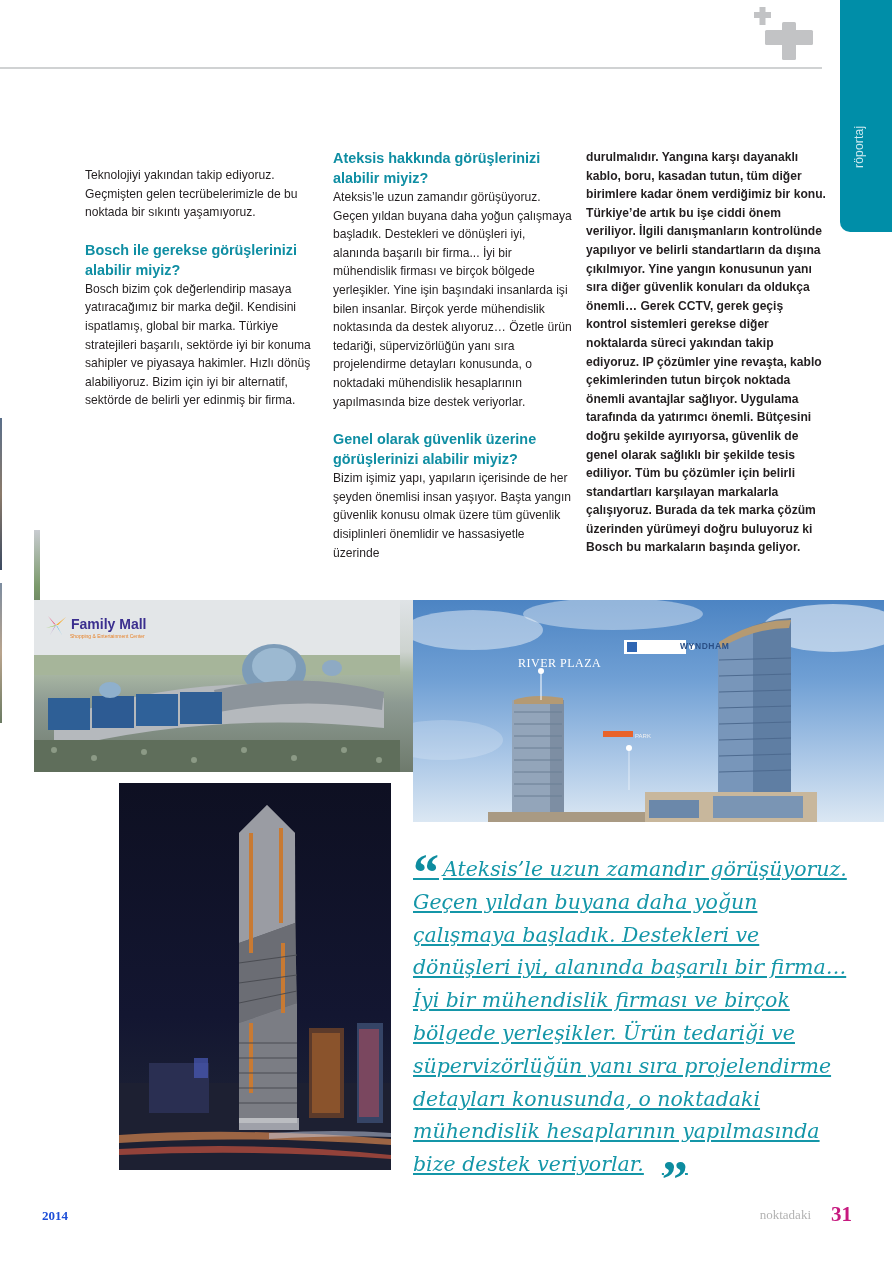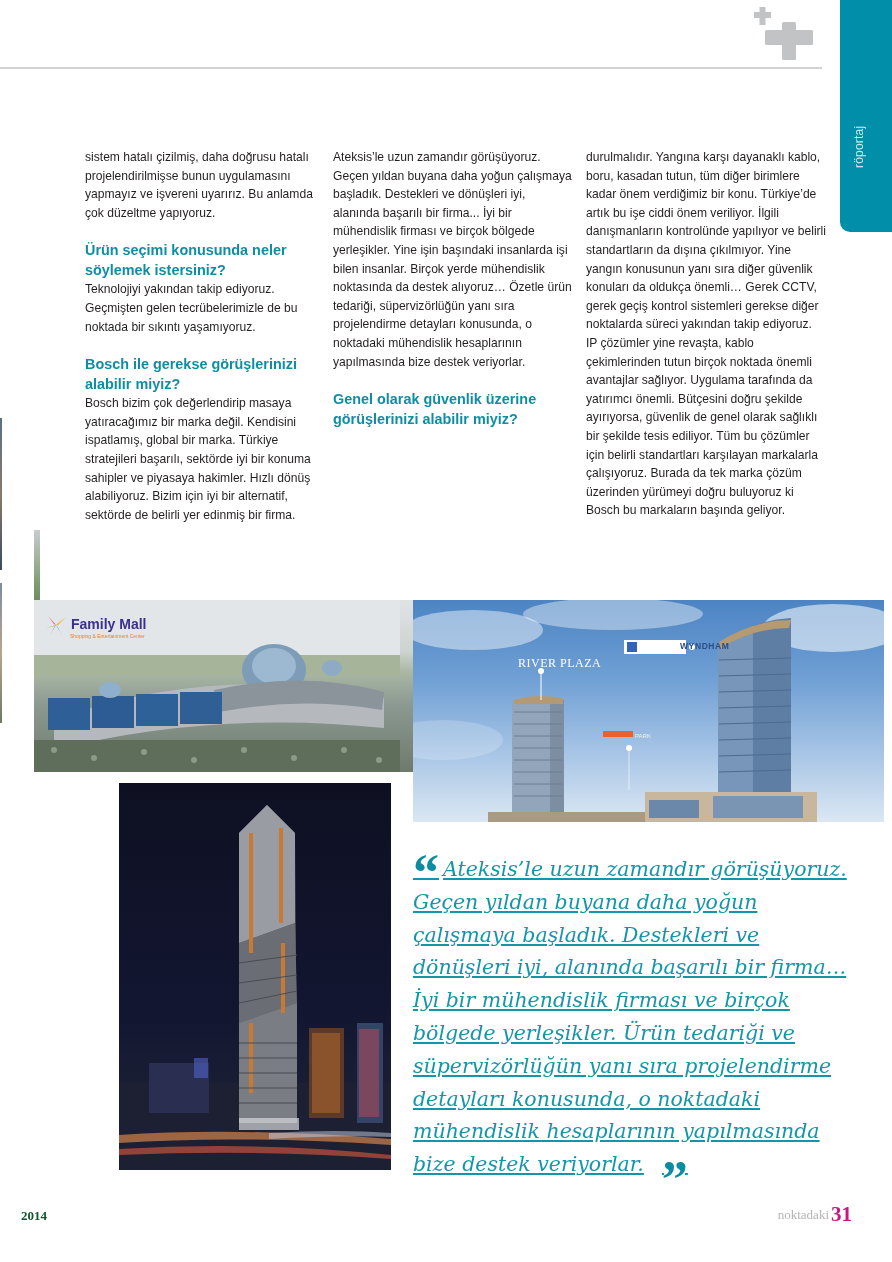--- a/index.html
+++ b/index.html
@@ -14,21 +14,21 @@
   }
   .side-tab-label {
     position: absolute; left: 12px; top: 168px; width: 60px;
     transform: rotate(-90deg); transform-origin: left top;
     color: #cfeaf0; font-size: 12px; letter-spacing: 0.2px; white-space: nowrap;
   }
 
   .col { position: absolute; top: 148px; width: 240px; font-size: 12.1px; line-height: 18.6px; color: #231f20; }
   .col.c1 { left: 85px; }
   .col.c2 { left: 333px; top: 148px; }
-  .col.c3 { left: 586px; top: 148px; }
+  .col.c3 { left: 586px; top: 148px; font-weight: bold; }
   .col p { margin: 0; }
   .col h3 {
     color: #0f8ea3; font-weight: bold; font-size: 14.4px; line-height: 20px; margin: 0;
   }
   .gap { height: 18px; }
 
   .edge-sliver { position: absolute; width: 2px; }
 
   .img-mall {
     position: absolute; left: 34px; top: 600px; width: 402px; height: 172px; overflow: hidden;
@@ -47,57 +47,57 @@
   .pullquote {
     position: absolute; left: 413px; top: 853px; width: 440px;
     font-family: "DejaVu Serif", serif; font-style: italic;
     color: #1496a8; font-size: 20.5px; line-height: 32.8px; text-decoration: underline;
   }
   .qmark { font-family: "Liberation Serif", serif; font-style: normal; font-weight: bold; color: #0d8c9f; font-size: 52px; line-height: 0; vertical-align: -14px; }
   .qmark.open { margin-right: 4px; }
   .qmark.close { margin-left: 18px; vertical-align: -26px; }
 
   .footer-year {
-    position: absolute; left: 21px; top: 1208px;
-    font-family: "Liberation Serif", serif; font-size: 13px; color: #14532d; font-weight: bold;
+    position: absolute; left: 42px; top: 1208px;
+    font-family: "Liberation Serif", serif; font-size: 13px; color: #1d4ed8; font-weight: bold;
   }
   .footer-brand {
     position: absolute; right: 40px; top: 1202px;
     font-family: "Liberation Serif", serif; color: #b3b3b3; font-size: 13px;
   }
-  .footer-brand .pnum { color: #c7197f; font-size: 21px; font-weight: bold; margin-left: 2px; vertical-align: -2px; }
+  .footer-brand .pnum { color: #c7197f; font-size: 21px; font-weight: bold; margin-left: 20px; vertical-align: -2px; }
 </style>
 </head>
 <body>
 
 <div class="header-rule"></div>
 <svg class="plus-deco" viewBox="0 0 64 54">
   <rect x="2" y="6" width="17" height="6" fill="#c2c3c5"></rect>
   <rect x="7.5" y="1" width="6" height="18" fill="#c2c3c5"></rect>
   <rect x="13" y="24" width="48" height="15" rx="1.5" fill="#c2c3c5"></rect>
   <rect x="30" y="16" width="14" height="38" rx="1.5" fill="#c2c3c5"></rect>
 </svg>
 <div class="side-tab">
   <span class="side-tab-label">röportaj</span>
 </div>
 
 <div class="col c1">
-  <p>sistem hatalı çizilmiş, daha doğrusu hatalı projelendirilmişse bunun uygulamasını yapmayız ve işvereni uyarırız. Bu anlamda çok düzeltme yapıyoruz.</p>
   <div class="gap"></div>
-  <h3>Ürün seçimi konusunda neler söylemek istersiniz?</h3>
   <p>Teknolojiyi yakından takip ediyoruz. Geçmişten gelen tecrübelerimizle de bu noktada bir sıkıntı yaşamıyoruz.</p>
   <div class="gap"></div>
   <h3>Bosch ile gerekse görüşlerinizi alabilir miyiz?</h3>
   <p>Bosch bizim çok değerlendirip masaya yatıracağımız bir marka değil. Kendisini ispatlamış, global bir marka. Türkiye stratejileri başarılı, sektörde iyi bir konuma sahipler ve piyasaya hakimler. Hızlı dönüş alabiliyoruz. Bizim için iyi bir alternatif, sektörde de belirli yer edinmiş bir firma.</p>
 </div>
 
 <div class="col c2">
+  <h3>Ateksis hakkında görüşlerinizi alabilir miyiz?</h3>
   <p>Ateksis’le uzun zamandır görüşüyoruz. Geçen yıldan buyana daha yoğun çalışmaya başladık. Destekleri ve dönüşleri iyi, alanında başarılı bir firma... İyi bir mühendislik firması ve birçok bölgede yerleşikler. Yine işin başındaki insanlarda işi bilen insanlar. Birçok yerde mühendislik noktasında da destek alıyoruz… Özetle ürün tedariği, süpervizörlüğün yanı sıra projelendirme detayları konusunda, o noktadaki mühendislik hesaplarının yapılmasında bize destek veriyorlar.</p>
   <div class="gap"></div>
   <h3>Genel olarak güvenlik üzerine görüşlerinizi alabilir miyiz?</h3>
+  <p>Bizim işimiz yapı, yapıların içerisinde de her şeyden önemlisi insan yaşıyor. Başta yangın güvenlik konusu olmak üzere tüm güvenlik disiplinleri önemlidir ve hassasiyetle üzerinde</p>
 </div>
 
 <div class="col c3">
   <p>durulmalıdır. Yangına karşı dayanaklı kablo, boru, kasadan tutun, tüm diğer birimlere kadar önem verdiğimiz bir konu. Türkiye’de artık bu işe ciddi önem veriliyor. İlgili danışmanların kontrolünde yapılıyor ve belirli standartların da dışına çıkılmıyor. Yine yangın konusunun yanı sıra diğer güvenlik konuları da oldukça önemli… Gerek CCTV, gerek geçiş kontrol sistemleri gerekse diğer noktalarda süreci yakından takip ediyoruz. IP çözümler yine revaşta, kablo çekimlerinden tutun birçok noktada önemli avantajlar sağlıyor. Uygulama tarafında da yatırımcı önemli. Bütçesini doğru şekilde ayırıyorsa, güvenlik de genel olarak sağlıklı bir şekilde tesis ediliyor. Tüm bu çözümler için belirli standartları karşılayan markalarla çalışıyoruz. Burada da tek marka çözüm üzerinden yürümeyi doğru buluyoruz ki Bosch bu markaların başında geliyor.</p>
 </div>
 
 <div class="edge-sliver" style="left:0;top:418px;height:152px;background:linear-gradient(180deg,#5a6f8a,#8a7a6a,#3c4b62);"></div>
 <div class="edge-sliver" style="left:0;top:583px;height:140px;background:linear-gradient(180deg,#7d8da0,#b9a48d,#6b7b63);"></div>
 <div class="edge-sliver" style="left:34px;top:530px;height:113px;width:6px;background:linear-gradient(180deg,#c8cbd0,#7b9a6b,#545e55);"></div>
 

